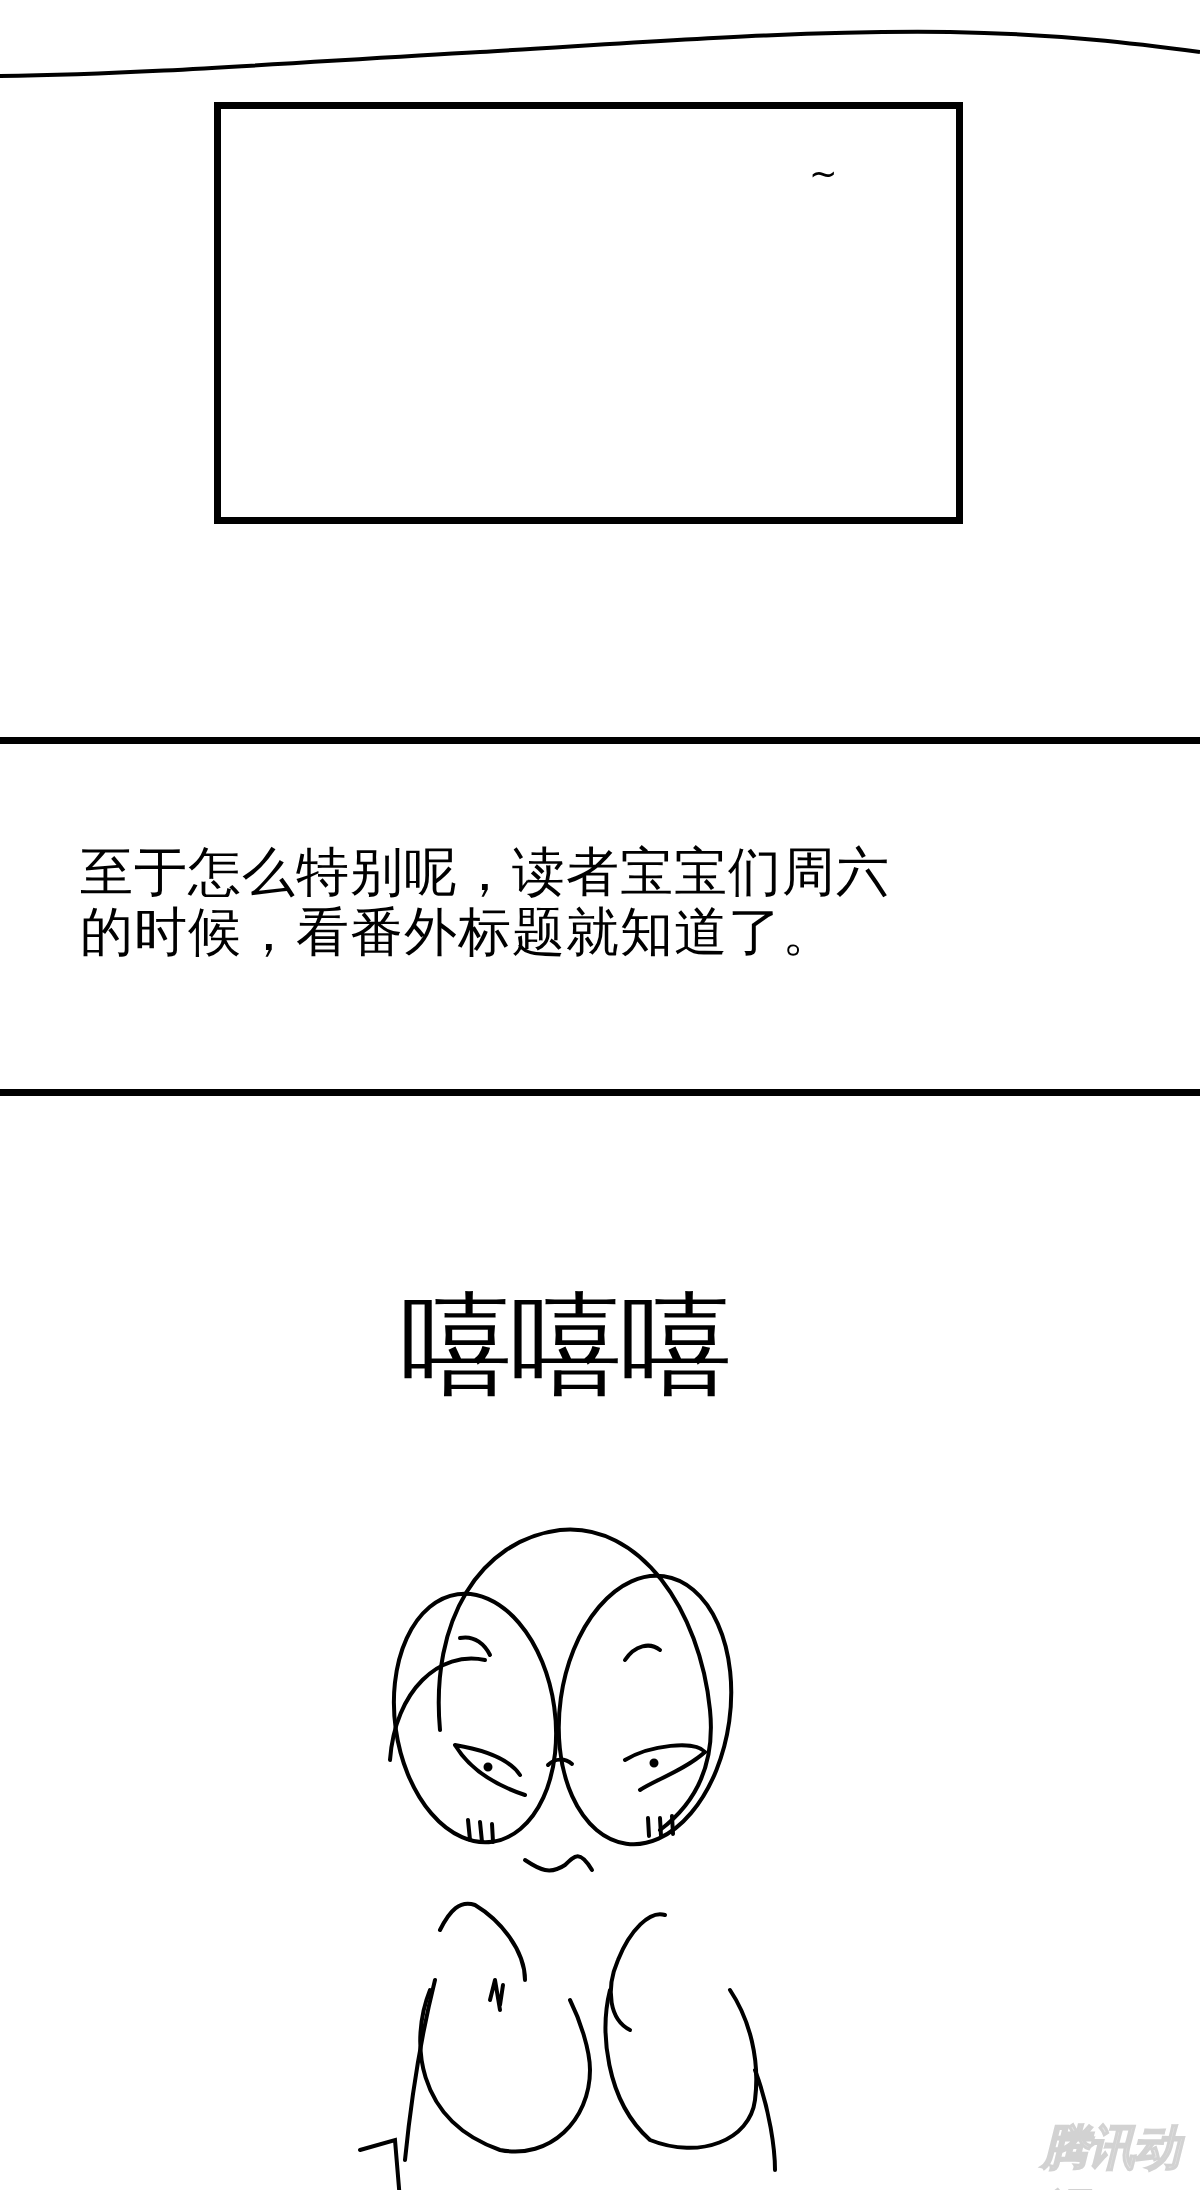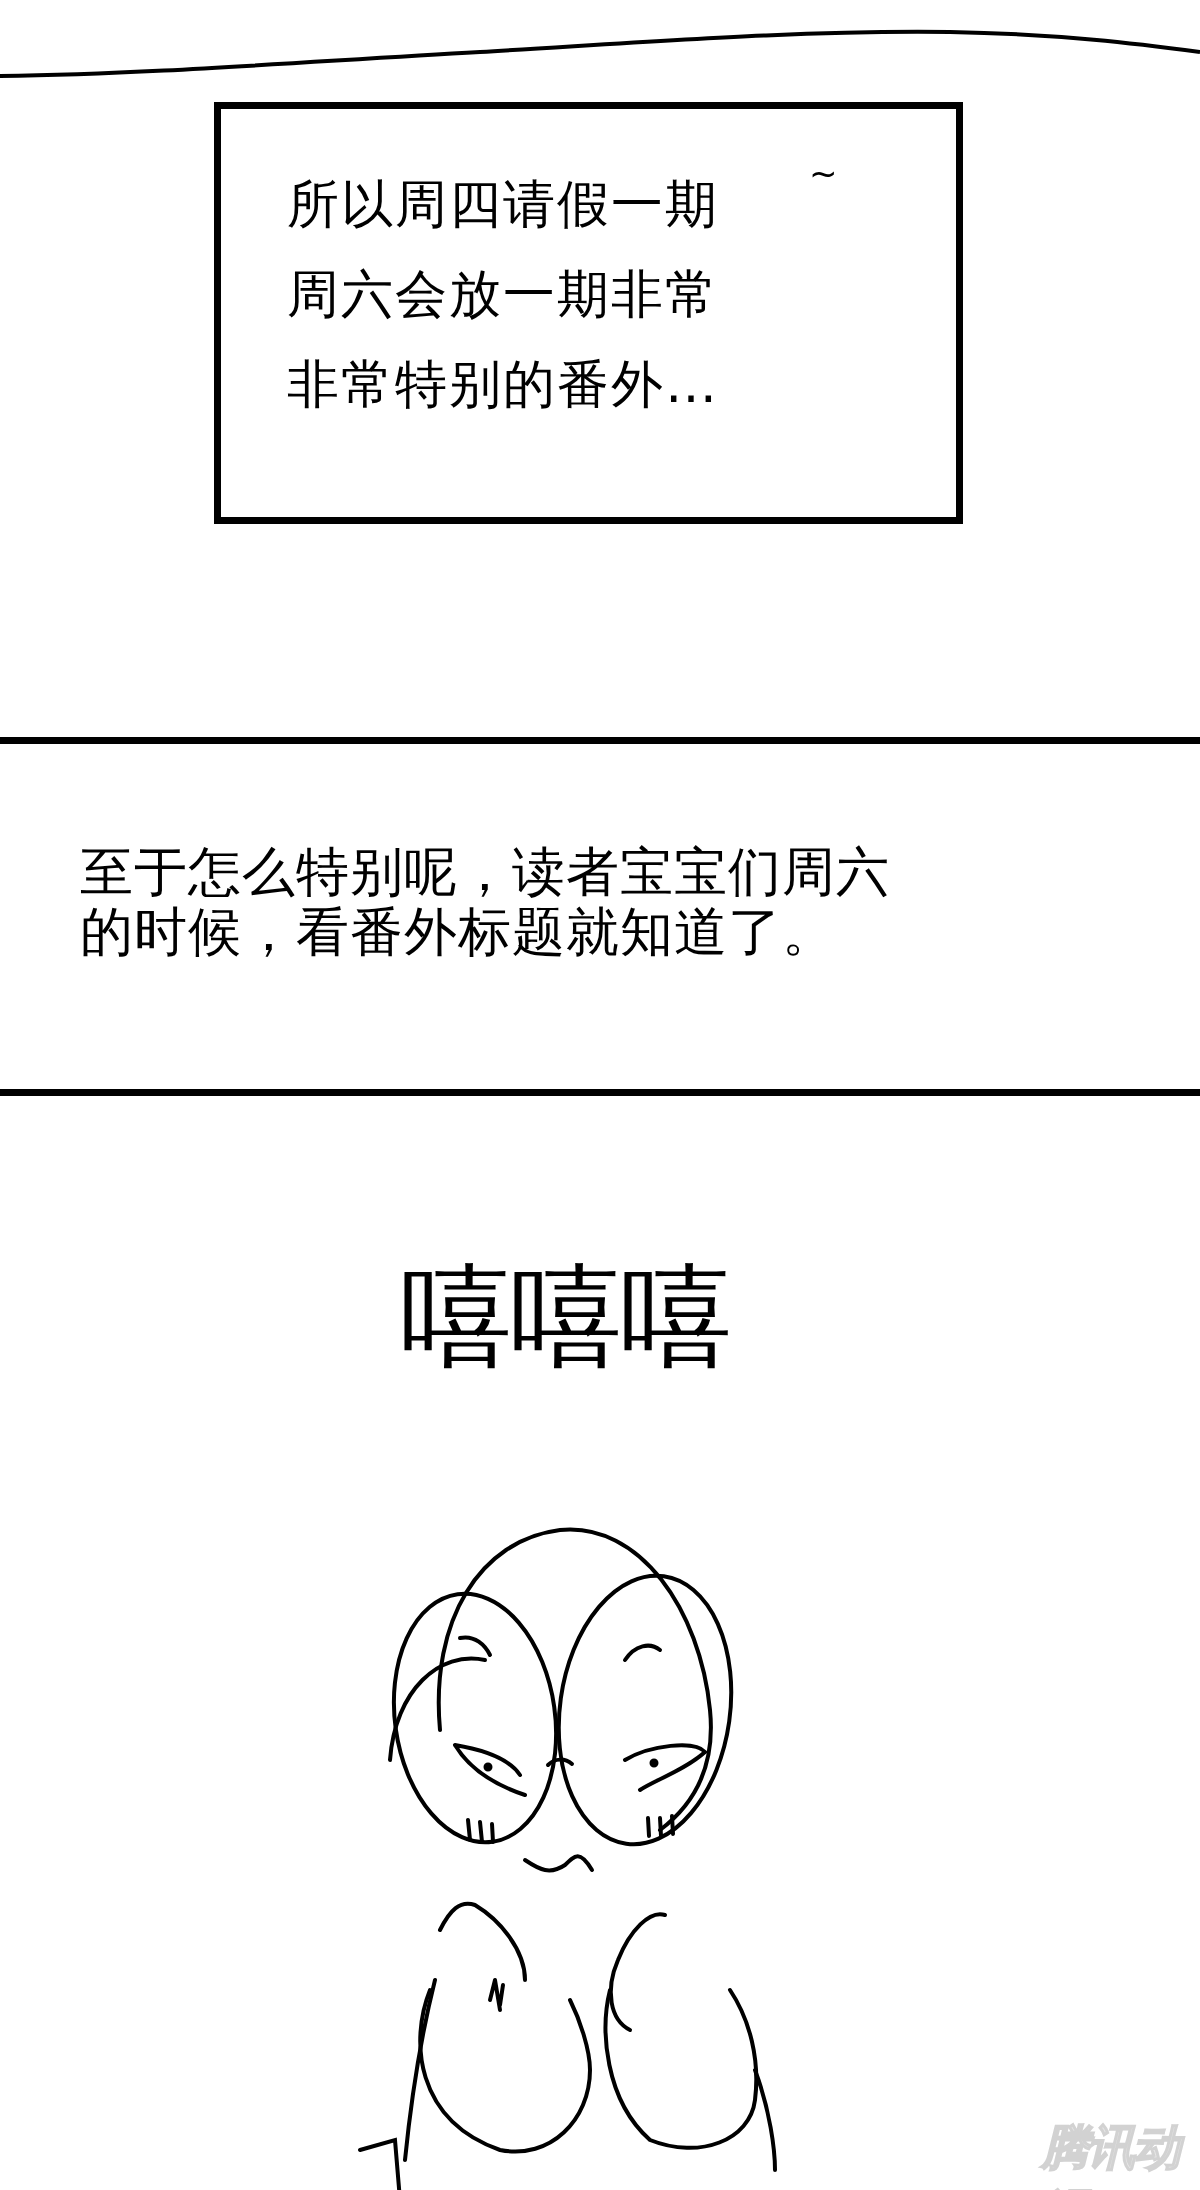--- a/index.html
+++ b/index.html
@@ -3,36 +3,33 @@
 <meta charset="utf-8">
 <style>
   html, body { margin:0; padding:0; background:#fff; }
   body { width:1200px; height:2190px; position:relative; overflow:hidden; font-family:"DejaVu Sans", sans-serif; color:#000; }
   .wave { position:absolute; left:0; top:0; width:1200px; height:90px; }
   .box { position:absolute; left:214px; top:102px; width:735px; height:408px; border:7px solid #000; background:#fff; }
   .box-text { position:absolute; left:66px; top:50px; font-size:52px; line-height:90px; font-weight:500; letter-spacing:2px; white-space:pre; }
   .tilde { position:absolute; left:588px; top:44px; font-size:34px; }
   .sep { position:absolute; left:0; width:1200px; height:7px; background:#000; }
   .mid-text { position:absolute; left:80px; top:842px; font-size:53px; line-height:60px; letter-spacing:1px; white-space:pre; }
-  .laugh { position:absolute; left:400px; top:1242px; font-size:112px; letter-spacing:-2px; }
+  .laugh { position:absolute; left:400px; top:1270px; font-size:112px; letter-spacing:-2px; }
   .penguin { position:absolute; left:300px; top:1460px; width:560px; height:730px; }
   .watermark { position:absolute; left:1041px; top:2116px; font-size:48px; font-weight:bold; color:#e6e6e6; letter-spacing:-2px; font-style:italic;
     -webkit-text-stroke:1.5px #d2d2d2; }
 </style>
 </head>
 <body>
 
 <svg class="wave" viewBox="0 0 1200 90">
   <path d="M0,76 C150,74 300,62 480,52 C650,42 800,30 950,32 C1060,34 1140,44 1200,52" fill="none" stroke="#000" stroke-width="4"></path>
 </svg>
 
 <div class="box">
-  <div class="box-text"><span>所以周四请假一期</span>
-<span>周六会放一期非常</span>
-<span>非常特别的番外…</span></div>
   <span class="tilde">~</span>
 </div>
 
 <div class="sep" style="top:737px"></div>
 
 <div class="mid-text"><span>至于怎么特别呢，读者宝宝们周六</span>
 <span>的时候，看番外标题就知道了。</span></div>
 
 <div class="sep" style="top:1089px"></div>
 

